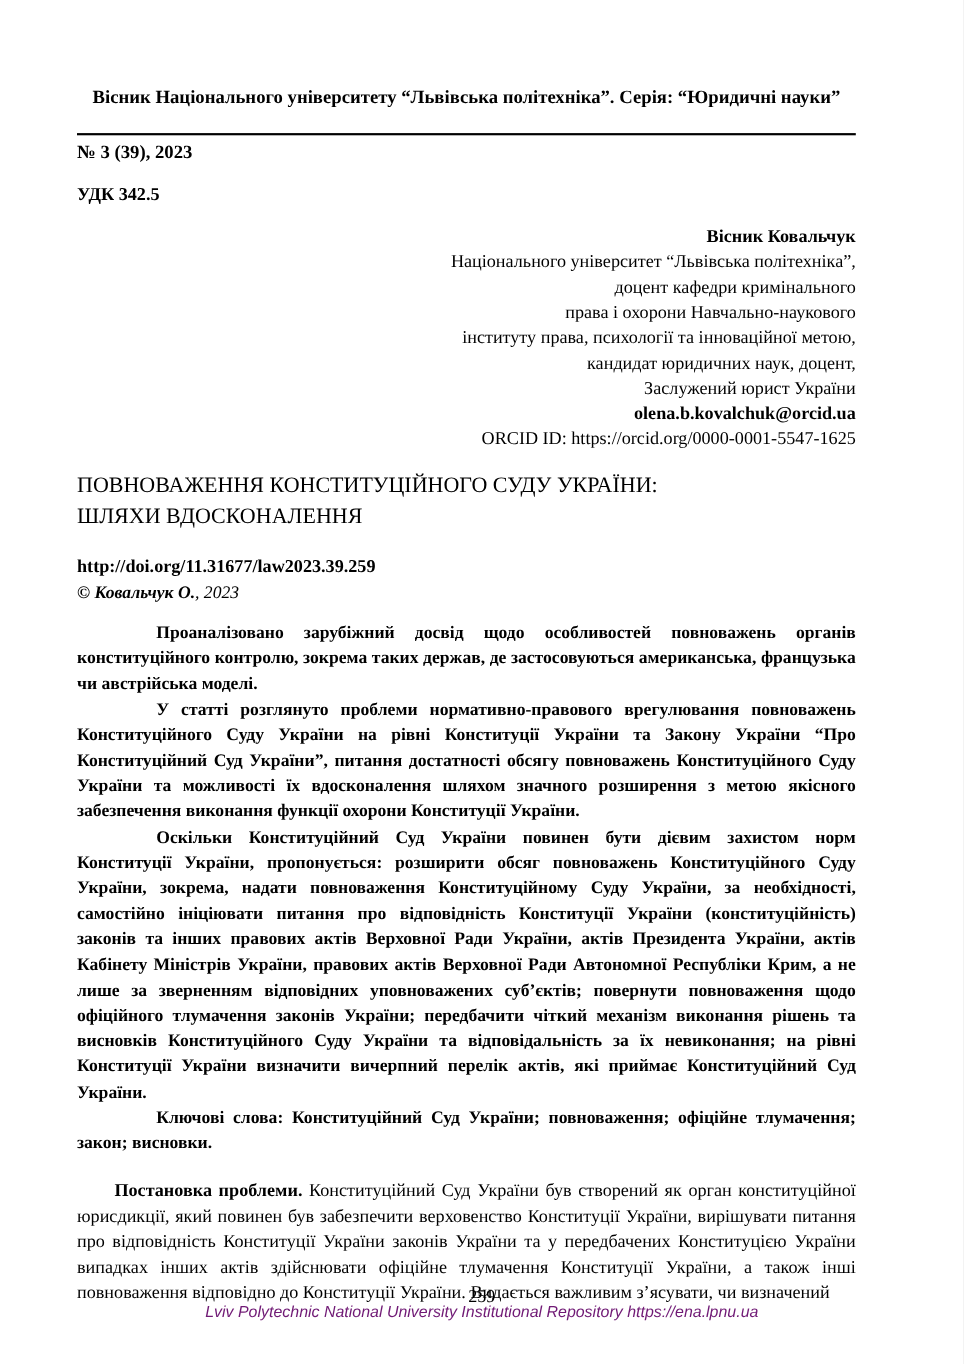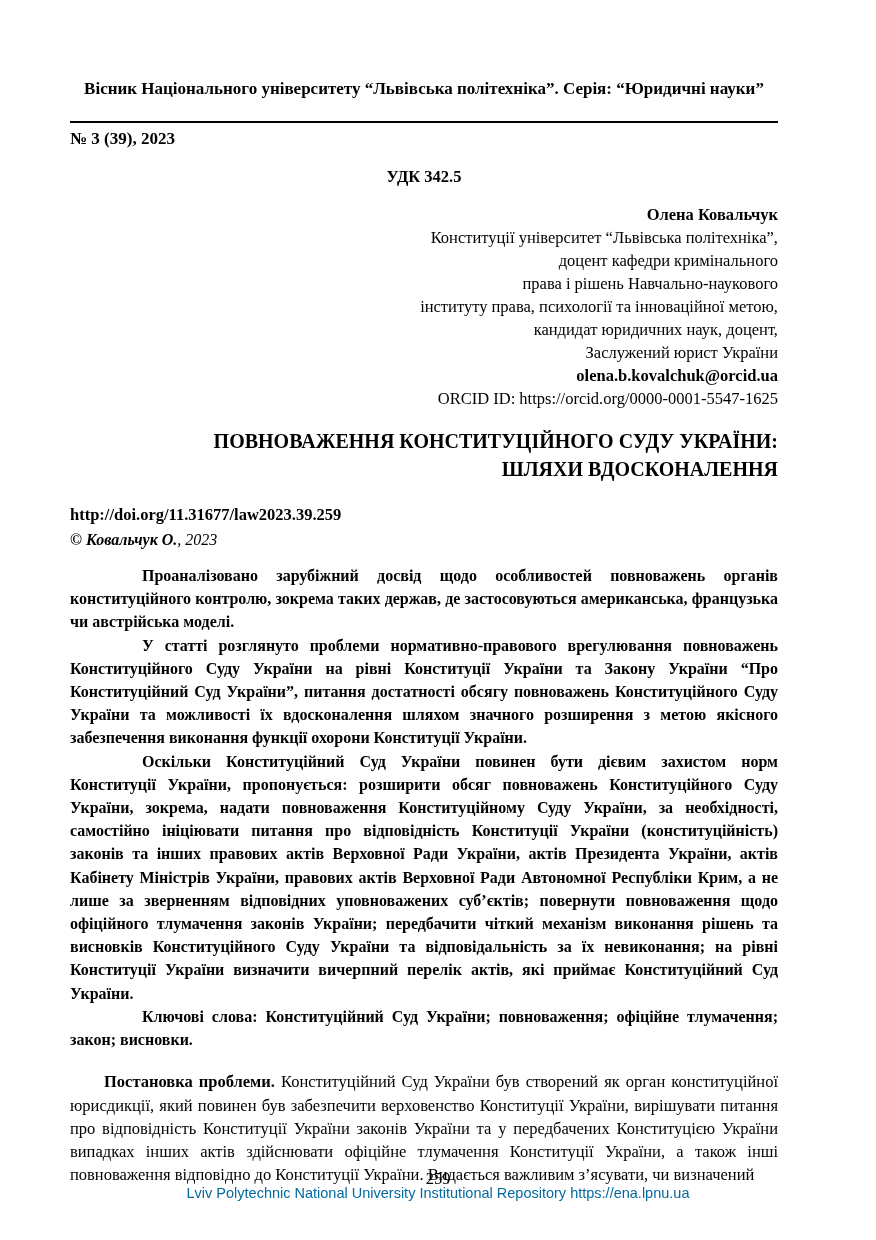--- a/index.html
+++ b/index.html
@@ -24,39 +24,39 @@
     border-bottom: 2.5px solid #000;
     padding-bottom: 22px;
   }
   .issue-line {
     font-size: 17px;
     font-weight: bold;
     margin-top: 6px;
   }
   
   .udc {
-    text-align: center;
+    text-align: left;
     font-size: 16.5px;
     font-weight: bold;
     margin-top: 18px;
   }
   
   .author-block {
     margin-top: 16px;
     text-align: right;
     font-size: 16.5px;
     line-height: 23px;
   }
   .author-block .b { font-weight: bold; }
   
   .article-title {
     margin: 18px 0 0 0;
-    text-align: right;
+    text-align: left;
     font-size: 20px;
-    font-weight: bold;
+    font-weight: normal;
     line-height: 27.5px;
   }
   
   .doi {
     margin-top: 22px;
     font-size: 16.5px;
     font-weight: bold;
   }
   .copyright {
     margin-top: 6px;
@@ -91,41 +91,42 @@
     text-align: center;
     font-size: 16.5px;
   }
   .repo-line {
     position: absolute;
     left: 0; right: 0;
     top: 1185px;
     text-align: center;
     font-family: "Liberation Sans", "DejaVu Sans", sans-serif;
     font-size: 14.5px;
-    color: #0369a1;
+    color: #701a75;
+    font-style: italic;
   }
 </style>
 </head>
 <body>
 
 <div class="page">
 
   <div class="journal-head">
     <span>Вісник Національного університету “Львівська політехніка”. Серія: “Юридичні науки”</span>
   </div>
 
   <div class="issue-line">№ 3 (39), 2023</div>
 
   <div class="udc">УДК 342.5</div>
 
   <div class="author-block">
-    <div class="b">Олена Ковальчук</div>
-    <div>Конституції університет “Львівська політехніка”,</div>
+    <div class="b">Вісник Ковальчук</div>
+    <div>Національного університет “Львівська політехніка”,</div>
     <div>доцент кафедри кримінального</div>
-    <div>права і рішень Навчально-наукового</div>
+    <div>права і охорони Навчально-наукового</div>
     <div>інституту права, психології та інноваційної метою,</div>
     <div>кандидат юридичних наук, доцент,</div>
     <div>Заслужений юрист України</div>
     <div class="b">olena.b.kovalchuk@orcid.ua</div>
     <div>ORCID ID: https://orcid.org/0000-0001-5547-1625</div>
   </div>
 
   <h1 class="article-title">
     <div>ПОВНОВАЖЕННЯ КОНСТИТУЦІЙНОГО СУДУ УКРАЇНИ:</div>
     <div>ШЛЯХИ ВДОСКОНАЛЕННЯ</div>

